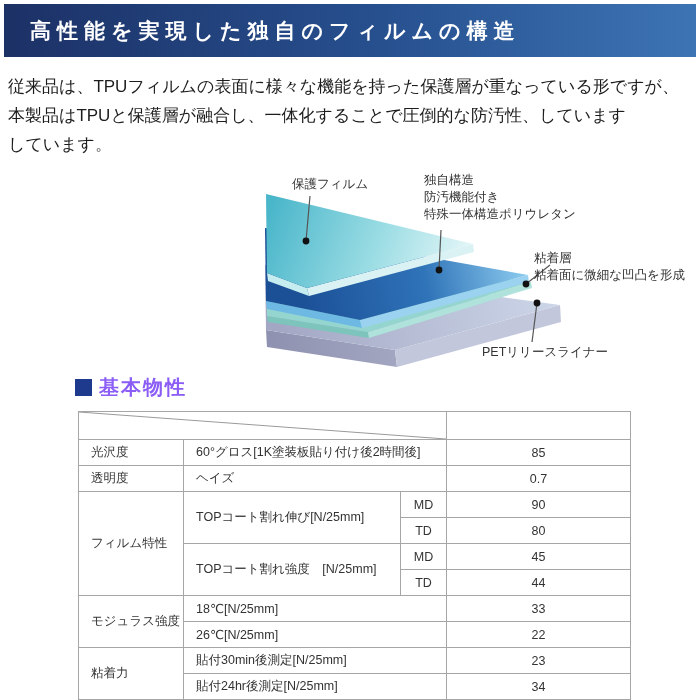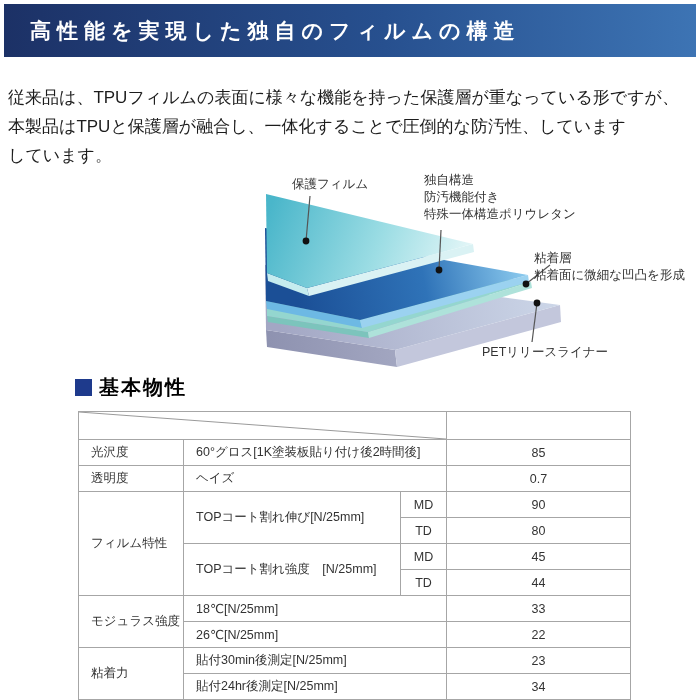--- a/index.html
+++ b/index.html
@@ -7,31 +7,31 @@
         font-family:"Liberation Sans","DejaVu Sans",sans-serif;color:#222;}
 
   
   .banner{position:absolute;top:4px;left:4px;right:4px;height:53px;
           background:linear-gradient(90deg,#1c3166 0%,#27508f 55%,#3d74b4 100%);
           display:flex;align-items:center;padding-left:26px;box-sizing:border-box;}
   .banner-title{color:#fff;font-family:Liberation Sans, sans-serif;
           font-size:21px;font-weight:600;letter-spacing:6px;white-space:nowrap;}
 
   
-  .intro{position:absolute;top:83px;left:8px;width:688px;font-size:17px;line-height:29px;color:#1c1c1c;}
+  .intro{position:absolute;top:72px;left:8px;width:688px;font-size:17px;line-height:29px;color:#1c1c1c;}
 
   
   .diagram{position:absolute;top:168px;left:0;width:584px;height:208px;}
   .diagram svg{position:absolute;top:0;left:0;}
   .dlabel{position:absolute;font-size:12.5px;line-height:17px;color:#333;white-space:nowrap;}
 
   
   .section-head{position:absolute;top:374px;left:75px;display:flex;align-items:center;}
   .bullet{width:17px;height:17px;background:#1e3a8c;margin-right:7px;}
-  .section-title{font-size:20px;font-weight:bold;color:#000000;letter-spacing:2px;text-align:right;}
+  .section-title{font-size:20px;font-weight:bold;color:#8b5cf6;letter-spacing:2px;text-align:right;}
 
   
   table.props{position:absolute;top:411px;left:78px;width:552px;border-collapse:collapse;
           table-layout:fixed;font-size:12.5px;color:#333;}
   table.props td{border:1px solid #a6a6a6;padding:0 12px 0 12px;height:26px;box-sizing:border-box;
           background:#fff;overflow:hidden;white-space:nowrap;}
   table.props tr.head td{height:28px;}
   td.diag-cell{position:relative;padding:0;}
   td.diag-cell svg{position:absolute;top:0;left:0;width:100%;height:100%;}
   td.prod-head{background:linear-gradient(90deg,#4f8ac6 0%,#2c56a4 55%,#16368c 100%);

